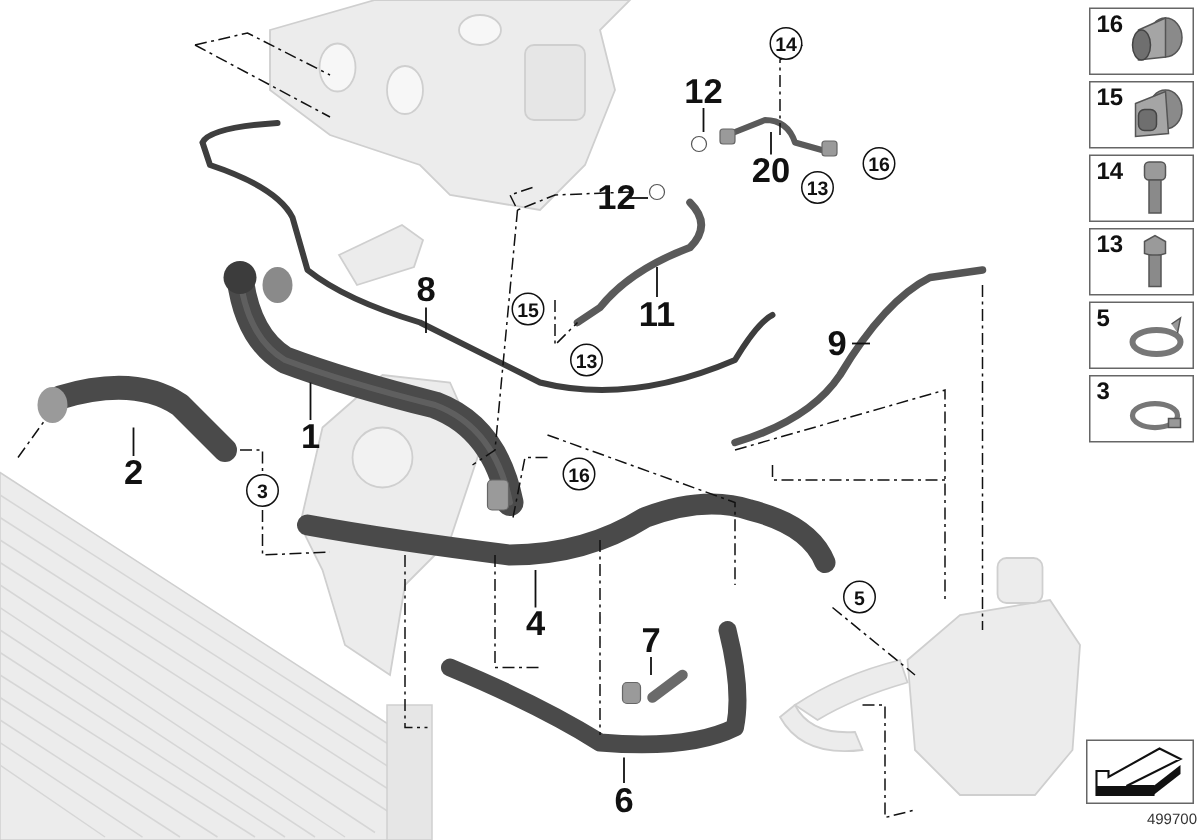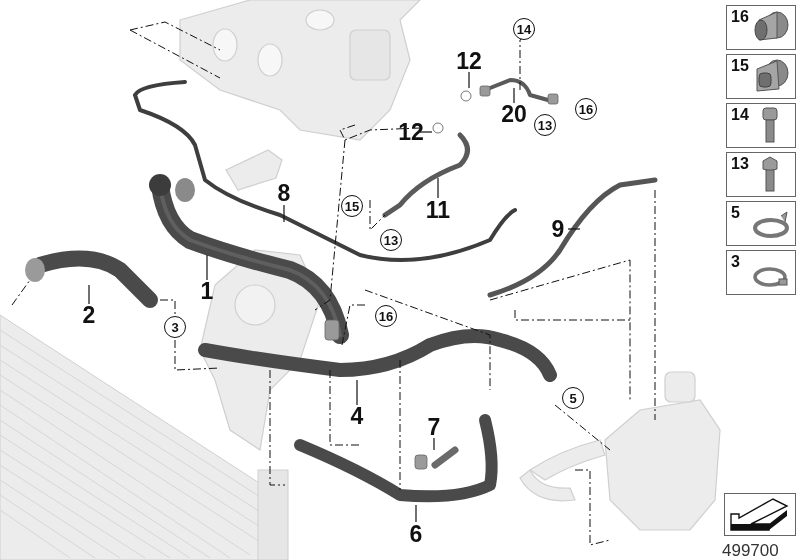--- a/index.html
+++ b/index.html
@@ -5,21 +5,21 @@
   html, body { margin: 0; padding: 0; background: #ffffff; }
   body { width: 800px; height: 560px; position: relative; overflow: hidden; font-family: "Liberation Sans", sans-serif; }
   #diagram { position: absolute; left: 0; top: 0; width: 800px; height: 560px; }
   .callout { position: absolute; font-family: "Liberation Sans", sans-serif; font-weight: bold; font-size: 23px; color: #111; line-height: 1; transform: translate(-50%, -50%); white-space: nowrap; }
   .callout.circled { width: 22px; height: 22px; border: 1.6px solid #111; border-radius: 50%; background: #fff; display: flex; align-items: center; justify-content: center; font-size: 13px; box-sizing: border-box; }
   .legend { position: absolute; left: 726px; top: 5px; width: 70px; }
   .legend-item { position: relative; width: 70px; height: 45px; border: 1px solid #666; box-sizing: border-box; margin-bottom: 4px; background: #fff; }
   .legend-num { position: absolute; left: 4px; top: 2px; font-weight: bold; font-size: 16px; color: #111; }
   .legend-icon { position: absolute; right: 4px; bottom: 3px; width: 40px; height: 38px; }
   .nav-box { position: absolute; left: 724px; top: 493px; width: 72px; height: 43px; border: 1px solid #666; box-sizing: border-box; background: #fff; }
-  .diagram-id { position: absolute; left: 722px; top: 541px; width: 76px; text-align: left; font-size: 17px; color: #333; }
+  .diagram-id { position: absolute; left: 722px; top: 541px; width: 76px; text-align: right; font-size: 10px; color: #333; }
 </style>
 </head>
 <body>
 
 <svg id="diagram" viewBox="0 0 800 560" xmlns="http://www.w3.org/2000/svg">
 
   <g fill="#ececec" stroke="#cfcfcf" stroke-width="1.2">
     <path d="M180 20 L250 0 L420 0 L400 20 L410 60 L390 110 L360 140 L300 130 L280 110 L220 90 L180 60 Z"></path>
     <ellipse cx="225" cy="45" rx="12" ry="16" fill="#f7f7f7"></ellipse>
     <ellipse cx="270" cy="60" rx="12" ry="16" fill="#f7f7f7"></ellipse>

